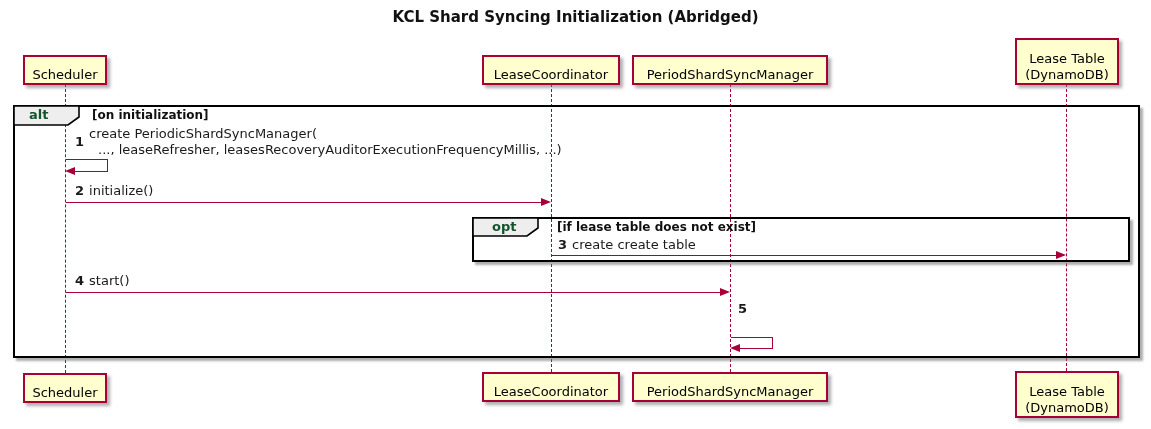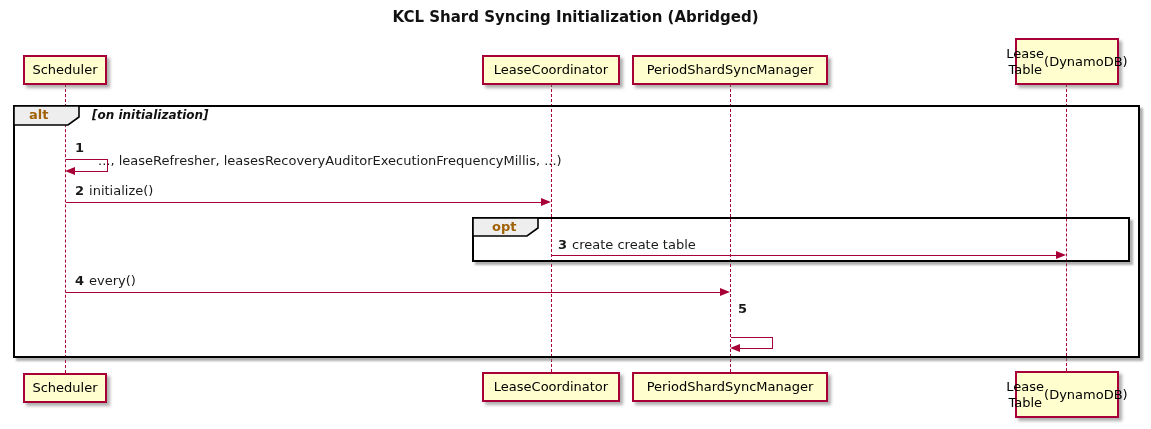--- a/index.html
+++ b/index.html
@@ -13,78 +13,80 @@
     position:absolute; left:0; right:0; top:8px; text-align:center;
     font-size:15px; font-weight:bold; color:#111;
   }
   .lifeline {
     position:absolute; width:0; border-left:1px dashed var(--lifeline,#a80036);
   }
   .pbox {
     position:absolute; background:var(--participant-fill,#fefece);
     border:2px solid var(--participant-border,#a80036);
     box-shadow:3px 3px 3px rgba(110,110,110,0.55);
-    display:flex; flex-direction:row; align-items:center; justify-content:center;
+    display:flex; flex-direction:column; align-items:center; justify-content:flex-end;
     font-size:13px; line-height:16px; text-align:center; box-sizing:border-box;
   }
   .frame {
     position:absolute; border:2px solid var(--frame-border,#000);
     box-shadow:3px 3px 2px rgba(120,120,120,0.6); box-sizing:border-box;
     background:transparent;
   }
   .op-svg { position:absolute; }
-  .op-label { position:absolute; font-size:13px; font-weight:bold; color:#a16207; }
+  .op-label { position:absolute; font-size:13px; font-weight:bold; color:#14532d; }
   .cond { position:absolute; font-size:12px; font-weight:bold; color:#111; white-space:nowrap; }
   .hline { position:absolute; height:1.4px; background:var(--arrow,#a80036); }
   .vline { position:absolute; width:1.4px; background:var(--arrow,#a80036); }
   .arr-r {
     position:absolute; width:0; height:0;
     border-top:4.5px solid transparent; border-bottom:4.5px solid transparent;
     border-left:10px solid var(--arrow,#a80036);
   }
   .arr-l {
     position:absolute; width:0; height:0;
     border-top:4.5px solid transparent; border-bottom:4.5px solid transparent;
     border-right:10px solid var(--arrow,#a80036);
   }
   .msg {
     position:absolute; font-size:13px; line-height:15.5px; color:#1a1a1a;
     display:flex; align-items:center; gap:5px; white-space:nowrap;
   }
   .msg .num { font-weight:bold; }
-  .msg .l2 { padding-left:9px;margin-top:27px; }
+  .msg .l2 { padding-left:9px; }
 </style>
 </head>
 <body>
 
 <div id="diagram">
 
   <div class="title">KCL Shard Syncing Initialization (Abridged)</div>
 
   <div class="lifeline" style="left:65px; top:84px; height:289px;"></div>
   <div class="lifeline" style="left:551px; top:84px; height:288px;"></div>
   <div class="lifeline" style="left:730px; top:84px; height:288px;"></div>
   <div class="lifeline" style="left:1066px; top:84px; height:287px;"></div>
 
   <div class="frame" style="left:13px; top:105px; width:1127px; height:253px;"></div>
   <svg class="op-svg" style="left:14px; top:106px;" width="70" height="21">
     <path d="M0,0 H65 V11 L54,19 H0 Z" fill="#eeeeee" stroke="#000000" stroke-width="1.6"></path>
   </svg>
   <div class="op-label" style="left:29px; top:107px;">alt</div>
-  <div class="cond" style="left:92px; top:108px;font-style:italic;">[on initialization]</div>
+  <div class="cond" style="left:92px; top:108px;">[on initialization]</div>
 
   <div class="frame" style="left:472px; top:217px; width:658px; height:45px;"></div>
   <svg class="op-svg" style="left:473px; top:218px;" width="70" height="20">
     <path d="M0,0 H65 V10 L54,18 H0 Z" fill="#eeeeee" stroke="#000000" stroke-width="1.6"></path>
   </svg>
   <div class="op-label" style="left:492px; top:219px;">opt</div>
+  <div class="cond" style="left:557px; top:220px;">[if lease table does not exist]</div>
 
   <div class="msg" style="left:75px; top:126px;">
     <span class="num">1</span>
     <span>
+      <div>create PeriodicShardSyncManager(</div>
       <div class="l2">..., leaseRefresher, leasesRecoveryAuditorExecutionFrequencyMillis, ...)</div>
     </span>
   </div>
   <div class="hline" style="left:66px; top:159px; width:42px;"></div>
   <div class="vline" style="left:106.6px; top:159px; height:13px;"></div>
   <div class="hline" style="left:72px; top:171px; width:35px;"></div>
   <div class="arr-l" style="left:65px; top:167.2px;"></div>
 
   <div class="msg" style="left:75px; top:183px;">
     <span class="num">2</span>
@@ -95,21 +97,21 @@
 
   <div class="msg" style="left:558px; top:237px;">
     <span class="num">3</span>
     <span>create create table</span>
   </div>
   <div class="hline" style="left:552px; top:254.5px; width:505px;"></div>
   <div class="arr-r" style="left:1056px; top:250.7px;"></div>
 
   <div class="msg" style="left:75px; top:273px;">
     <span class="num">4</span>
-    <span>every()</span>
+    <span>start()</span>
   </div>
   <div class="hline" style="left:66px; top:291.5px; width:655px;"></div>
   <div class="arr-r" style="left:720px; top:287.7px;"></div>
 
   <div class="msg" style="left:738px; top:301px;">
     <span class="num">5</span>
     <span>
     </span>
   </div>
   <div class="hline" style="left:731px; top:337px; width:42px;"></div>

